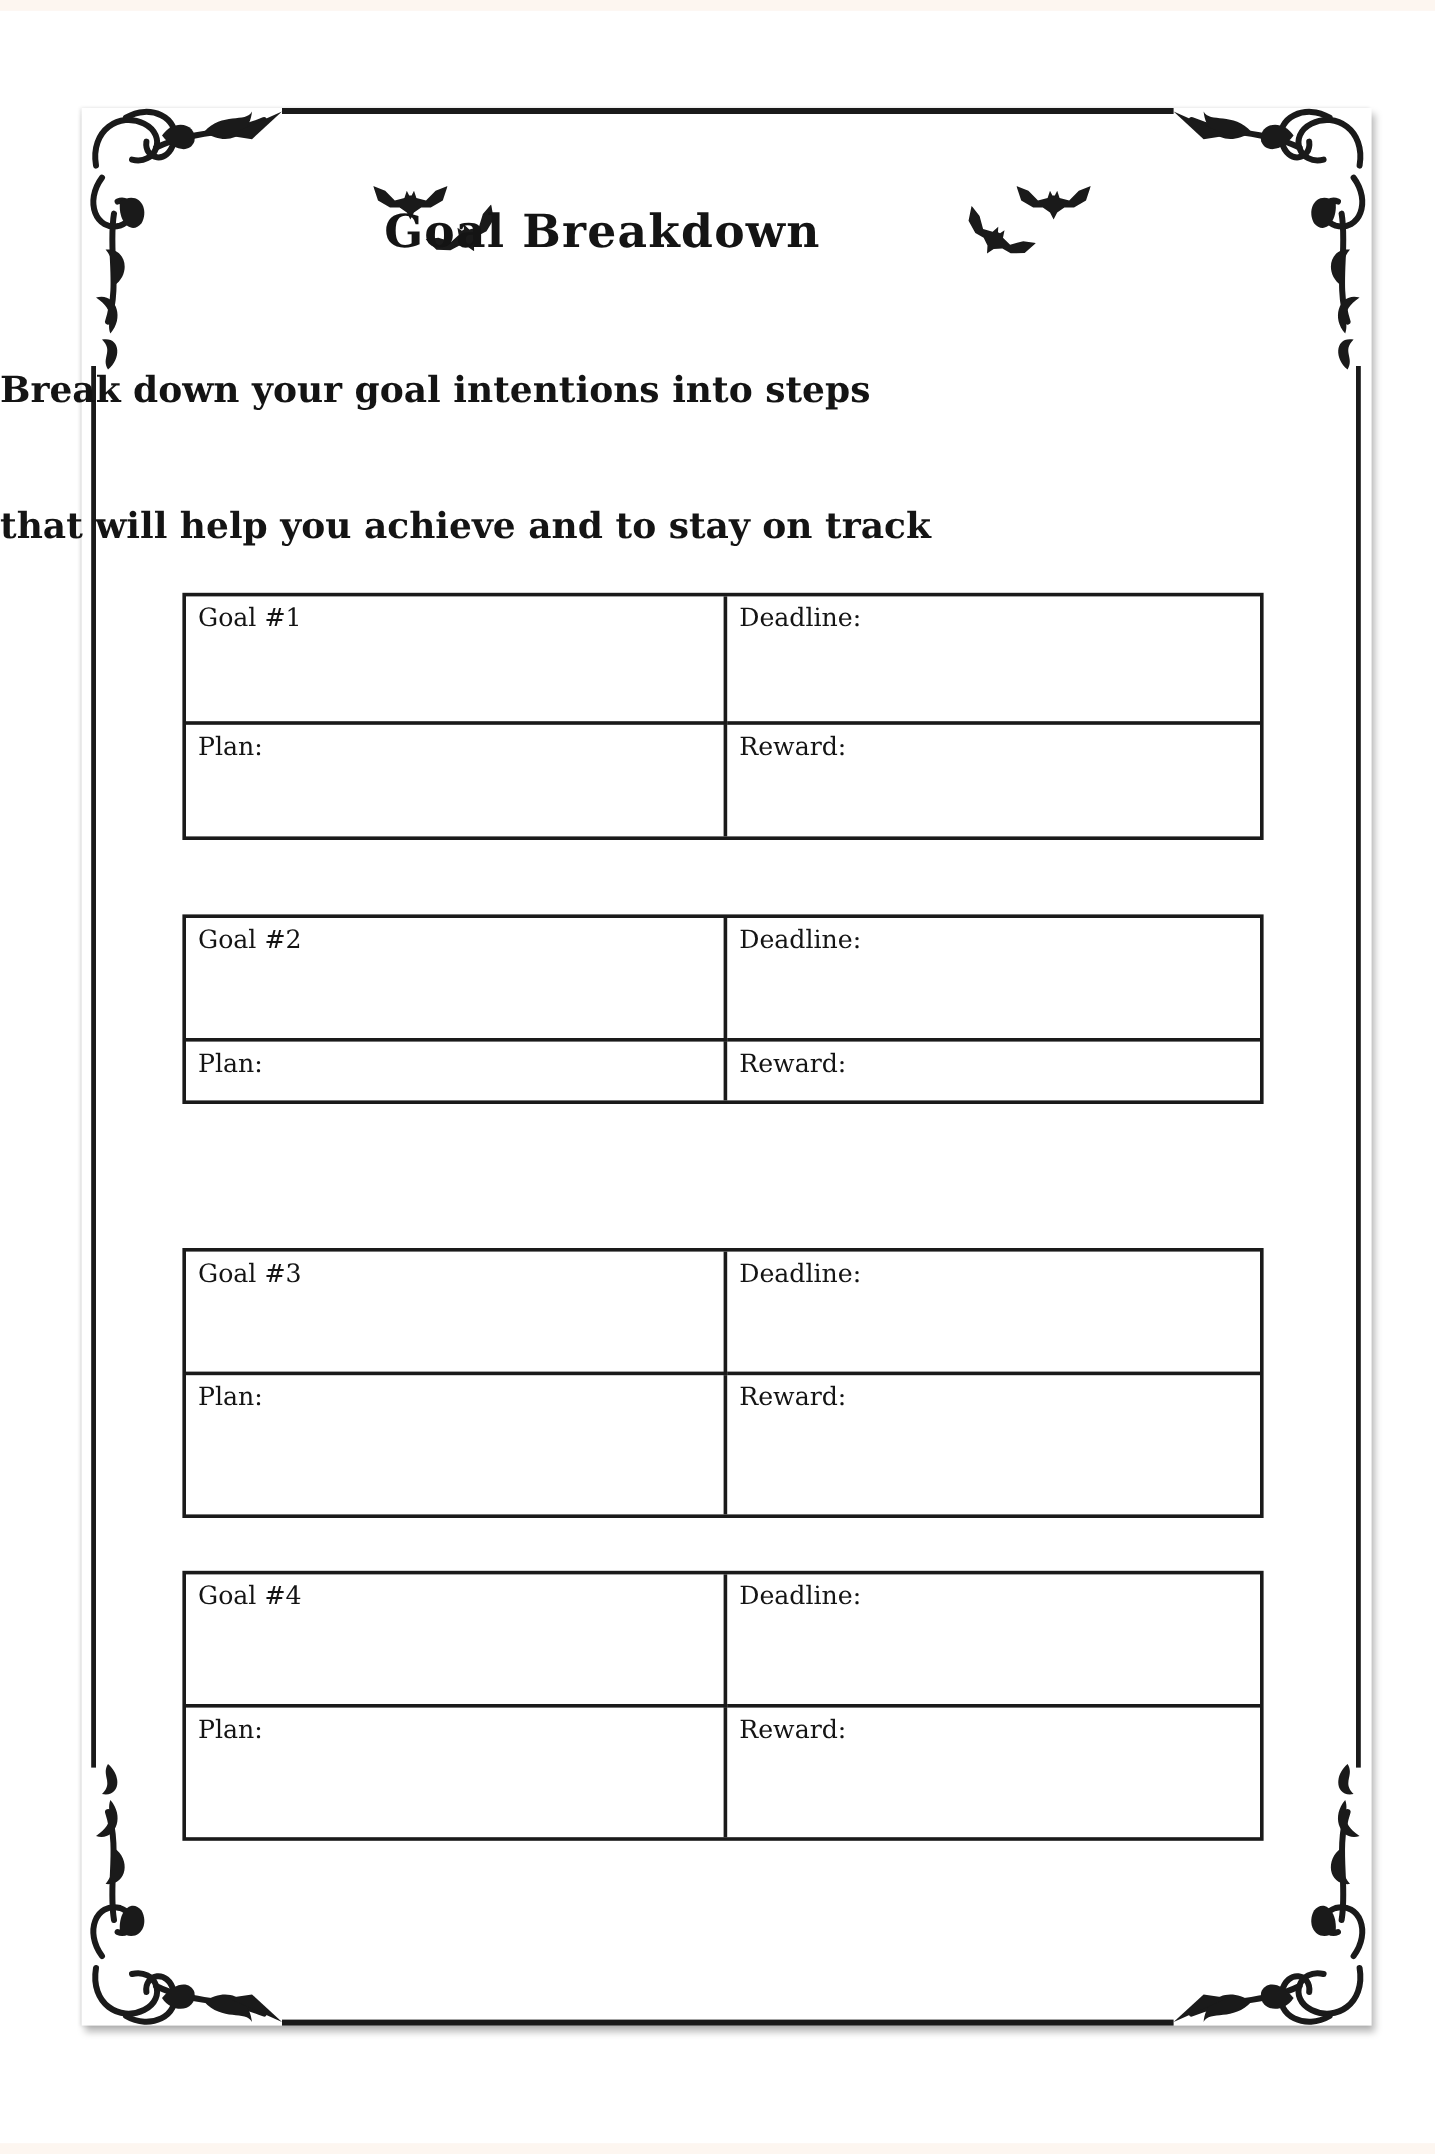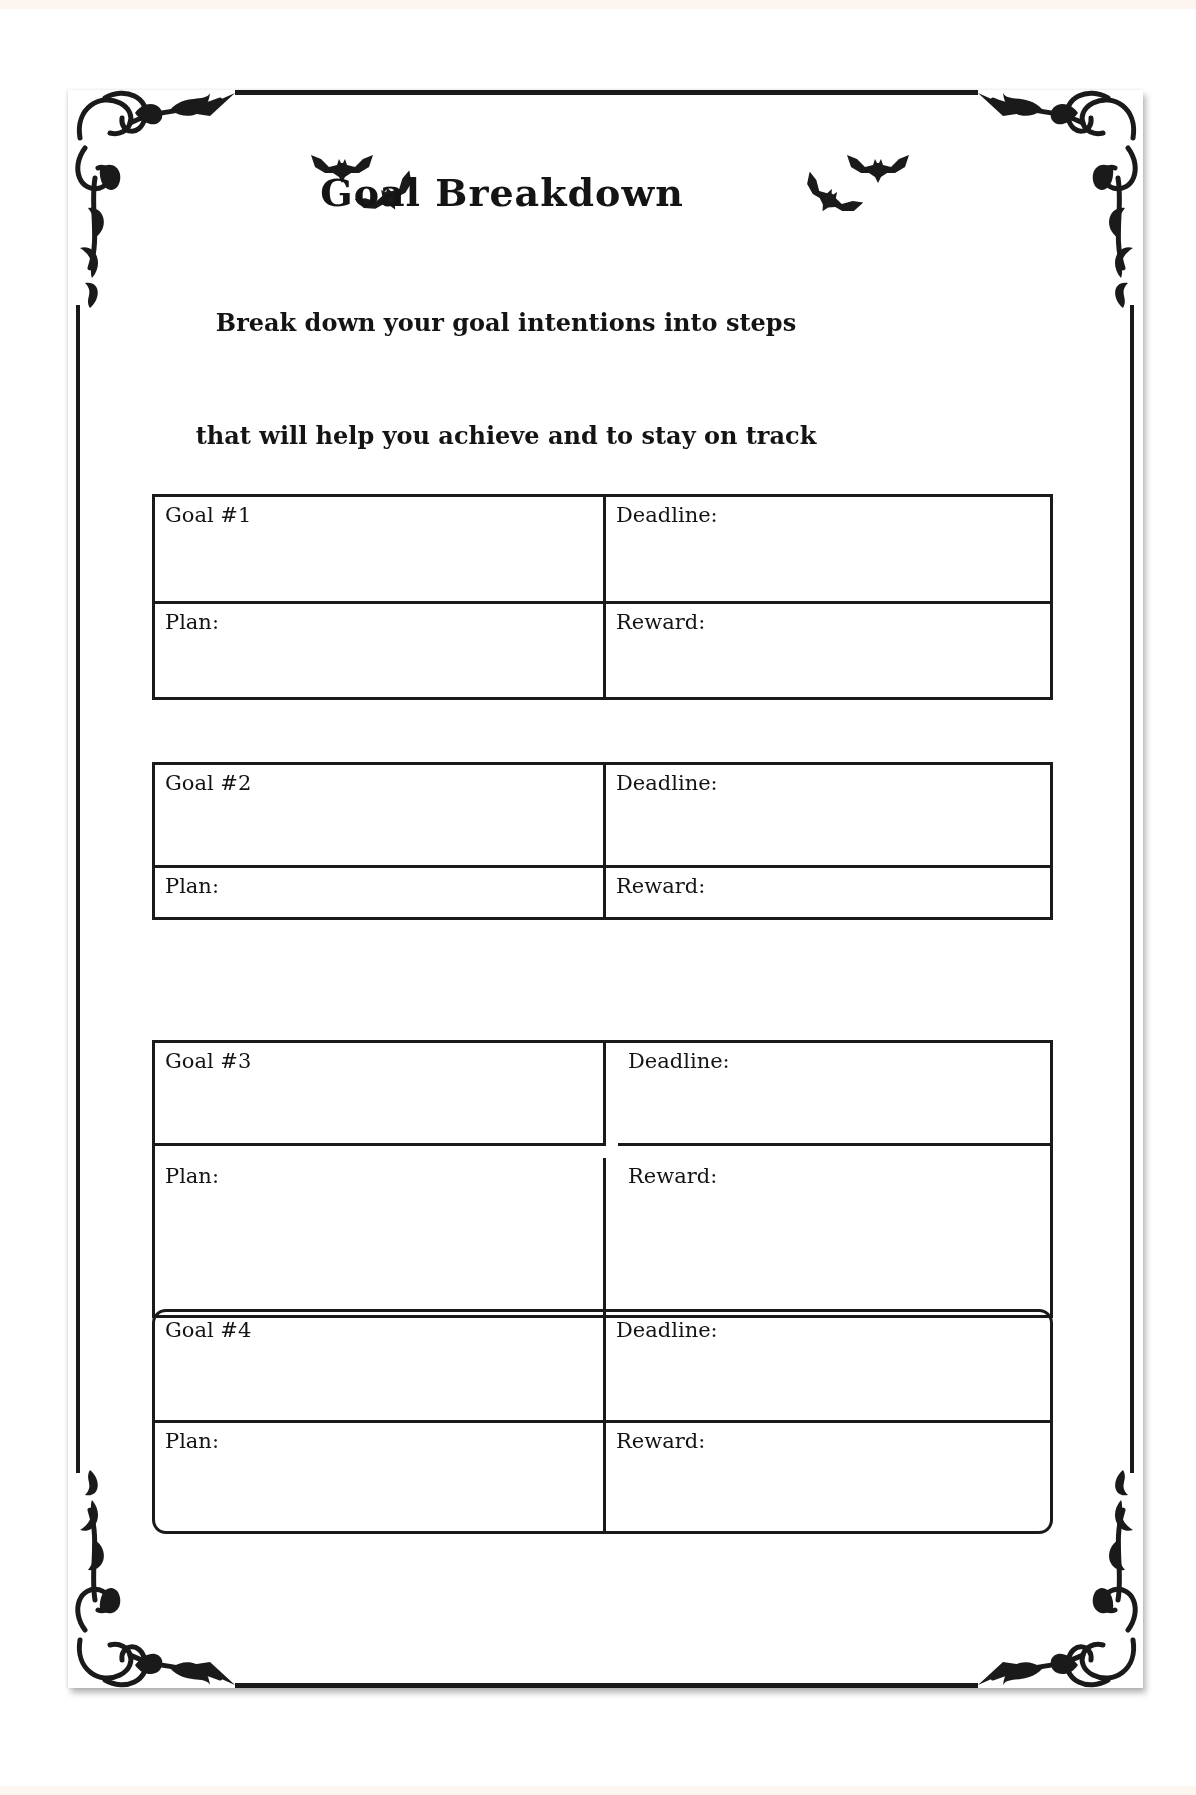--- a/index.html
+++ b/index.html
@@ -27,21 +27,21 @@
   .bat { position: absolute; }
   .bat svg { width: 100%; height: 100%; display: block; }
 
   .title {
     position: absolute; left: 0; width: 1004px; top: 170px;
     text-align: center; font-size: 38px; font-weight: bold; letter-spacing: 1px;
     font-family: "DejaVu Serif", "Liberation Serif", serif;
   }
   .subtitle {
     position: absolute; left: 0; width: 1012px;
-    text-align: center; font-size: 24px; font-weight: bold;
+    text-align: left; font-size: 30px; font-weight: bold;
     font-family: "DejaVu Serif", "Liberation Serif", serif;
   }
 
   .goal-table {
     position: absolute; left: 152px; width: 901px;
     border: 3px solid #1a1a1a; box-sizing: border-box;
     display: grid; grid-template-columns: 451px 1fr;
   }
   .cell { box-sizing: border-box; padding: 6px 10px; position: relative; }
   .cell.c-left { border-right: 3px solid #1a1a1a; }
@@ -178,25 +178,25 @@
   <div class="cell"><span class="cell-label">Reward:</span></div>
 </div>
 
 <div class="goal-table" style="top:762px; height:158px; grid-template-rows:103px 1fr;">
   <div class="cell c-left r-top"><span class="cell-label">Goal #2</span></div>
   <div class="cell r-top"><span class="cell-label">Deadline:</span></div>
   <div class="cell c-left"><span class="cell-label">Plan:</span></div>
   <div class="cell"><span class="cell-label">Reward:</span></div>
 </div>
 
-<div class="goal-table" style="top:1040px; height:278px; grid-template-rows:103px 1fr;gap:12px;">
+<div class="goal-table" style="top:1040px; height:225px; grid-template-rows:103px 1fr;">
   <div class="cell c-left r-top"><span class="cell-label">Goal #3</span></div>
   <div class="cell r-top"><span class="cell-label">Deadline:</span></div>
   <div class="cell c-left"><span class="cell-label">Plan:</span></div>
   <div class="cell"><span class="cell-label">Reward:</span></div>
 </div>
 
-<div class="goal-table" style="top:1309px; height:225px; grid-template-rows:111px 1fr;border-radius:14px;">
+<div class="goal-table" style="top:1309px; height:225px; grid-template-rows:111px 1fr;">
   <div class="cell c-left r-top"><span class="cell-label">Goal #4</span></div>
   <div class="cell r-top"><span class="cell-label">Deadline:</span></div>
   <div class="cell c-left"><span class="cell-label">Plan:</span></div>
   <div class="cell"><span class="cell-label">Reward:</span></div>
 </div>
 
 </body></html>

